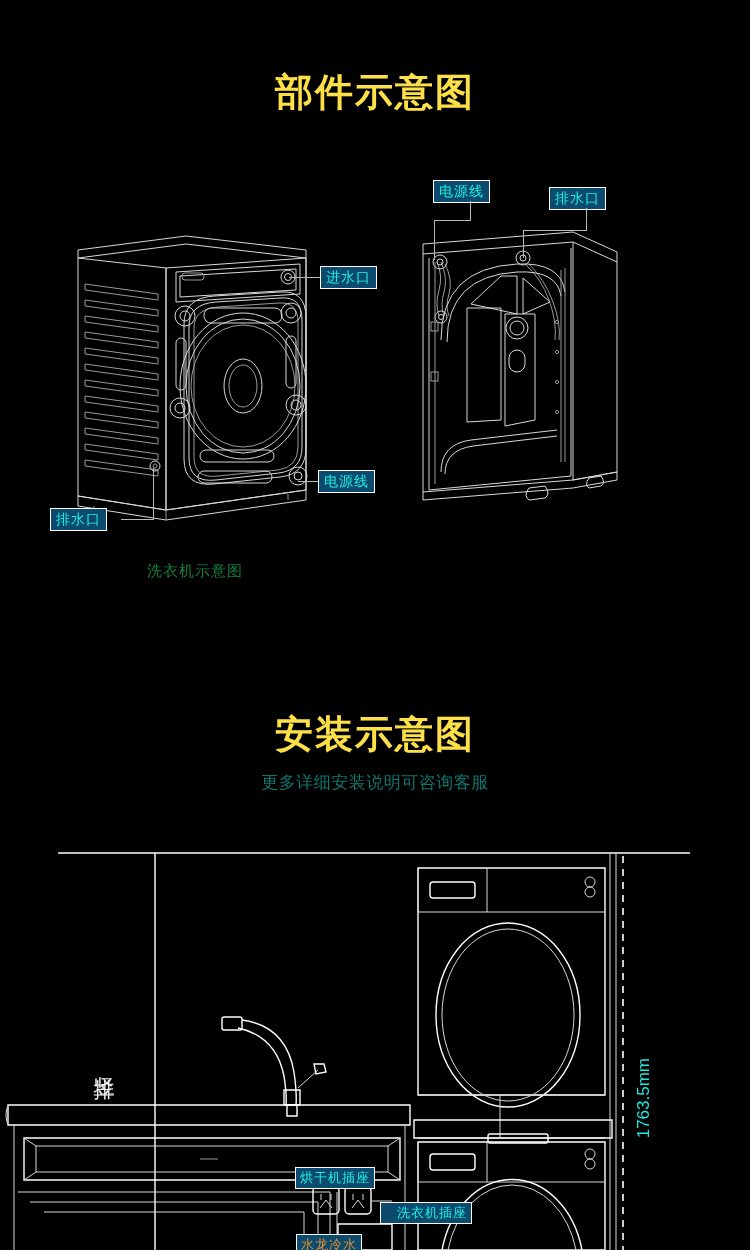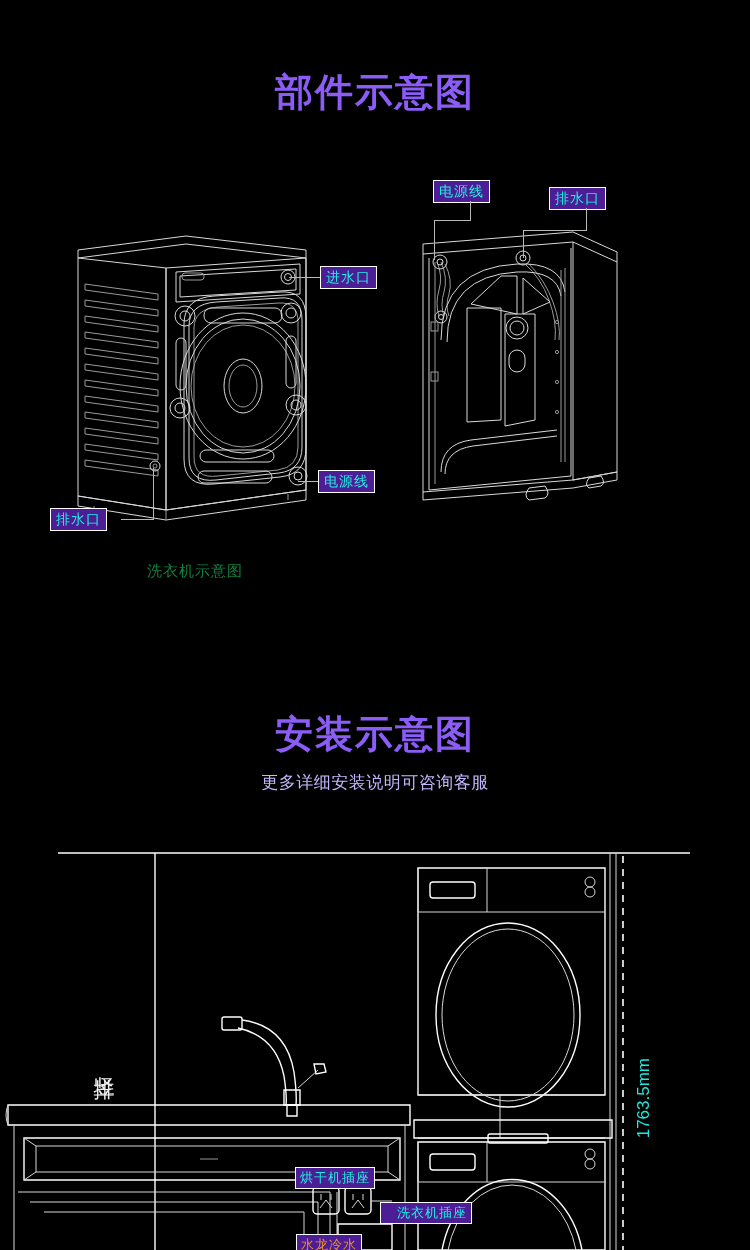--- a/index.html
+++ b/index.html
@@ -7,35 +7,35 @@
   body{
     width:750px;height:1250px;overflow:hidden;position:relative;
     font-family:"Liberation Sans","DejaVu Sans",sans-serif;
     color:#fff;
   }
   .page{position:relative;width:750px;height:1250px;background:#000;overflow:hidden;}
 
   
   .h1{
     position:absolute;left:0;width:750px;text-align:center;
-    font-size:38px;font-weight:bold;letter-spacing:2px;color:#8b5cf6;
+    font-size:38px;font-weight:bold;letter-spacing:2px;color:#fde047;
     line-height:1;
   }
   .sub{
     position:absolute;left:0;width:750px;text-align:center;
-    font-size:17px;color:#c4b5fd;letter-spacing:.5px;
+    font-size:17px;color:#0f766e;letter-spacing:.5px;
   }
   .caption{
     position:absolute;text-align:center;font-size:15px;color:#15803d;
     letter-spacing:1px;width:240px;
   }
 
   
   .tag{
-    position:absolute;border:1px solid #ffffff;background:#4c1d95;
+    position:absolute;border:1px solid #ffffff;background:#0c4a6e;
     color:#1ff0e0;font-size:14px;line-height:1;
     padding:3px 5px 4px 5px;white-space:nowrap;letter-spacing:1px;
     box-sizing:border-box;
   }
   .tag.sm{font-size:13px;padding:3px 4px 4px 4px;}
   .tag.orange{color:#e8902e;}
   .lead{position:absolute;background:#b9b9b9;}
   .lead.h{height:1px;}
   .lead.v{width:1px;}
 

